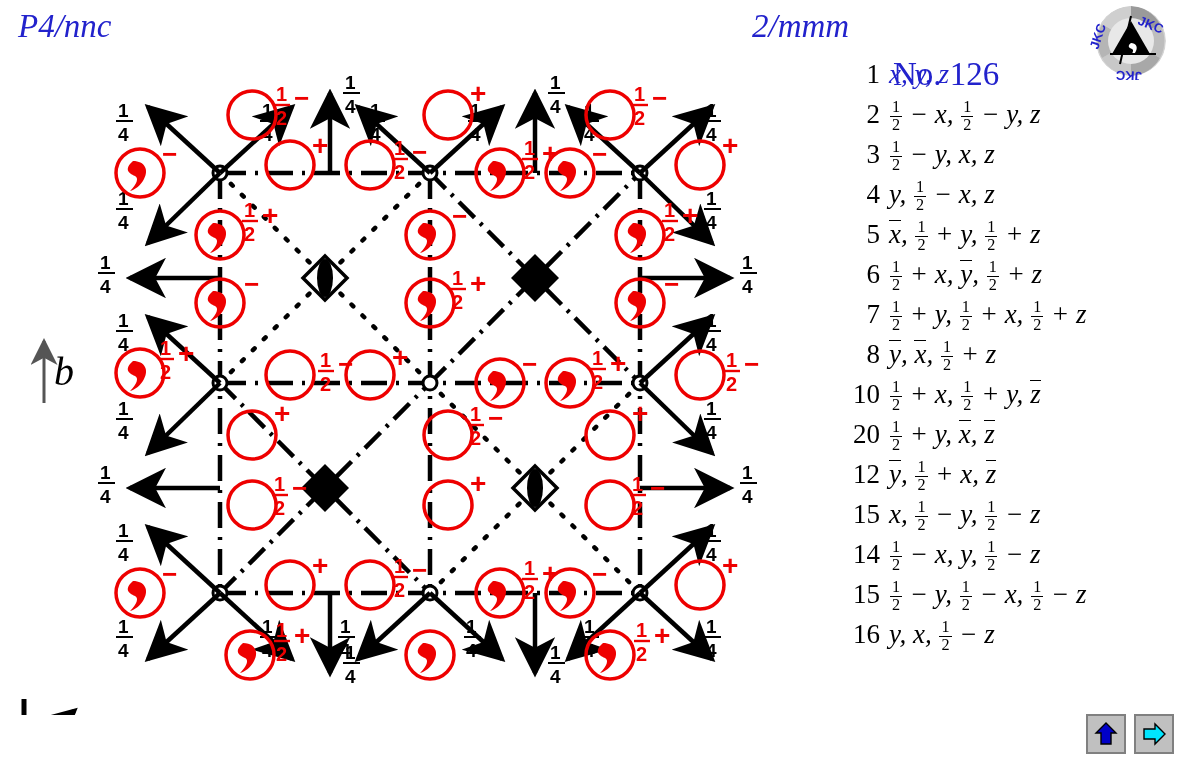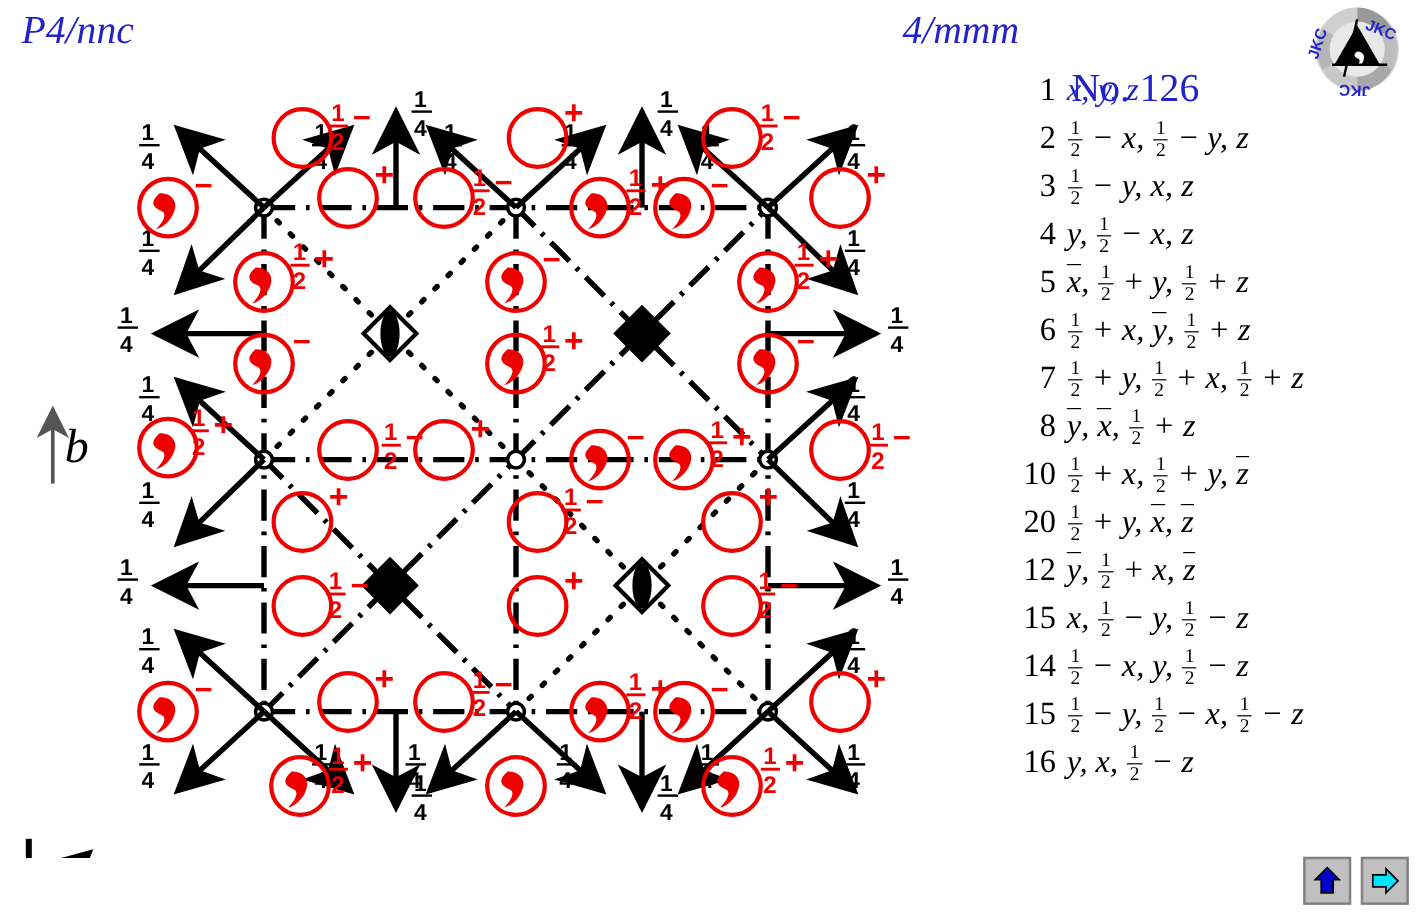--- a/index.html
+++ b/index.html
@@ -54,21 +54,21 @@
     display:flex;align-items:center;justify-content:center;cursor:pointer;
   }
   #nav-up{left:0;}
   #nav-right{left:48px;}
 </style>
 </head>
 <body>
 
 <div id="header">
   <div class="hdr" id="hdr-short">P4/nnc</div>
-  <div class="hdr" id="hdr-point">4/mmm</div>
+  <div class="hdr" id="hdr-point">2/mmm</div>
   <div class="hdr" id="hdr-no">No. 126</div>
 </div>
 
 <div id="logo">
   <svg width="82" height="78" viewBox="0 0 82 78">
     <defs>
       <clipPath id="lgclip">
           <circle cx="41" cy="39" r="35"></circle>
         </clipPath>
     </defs>

